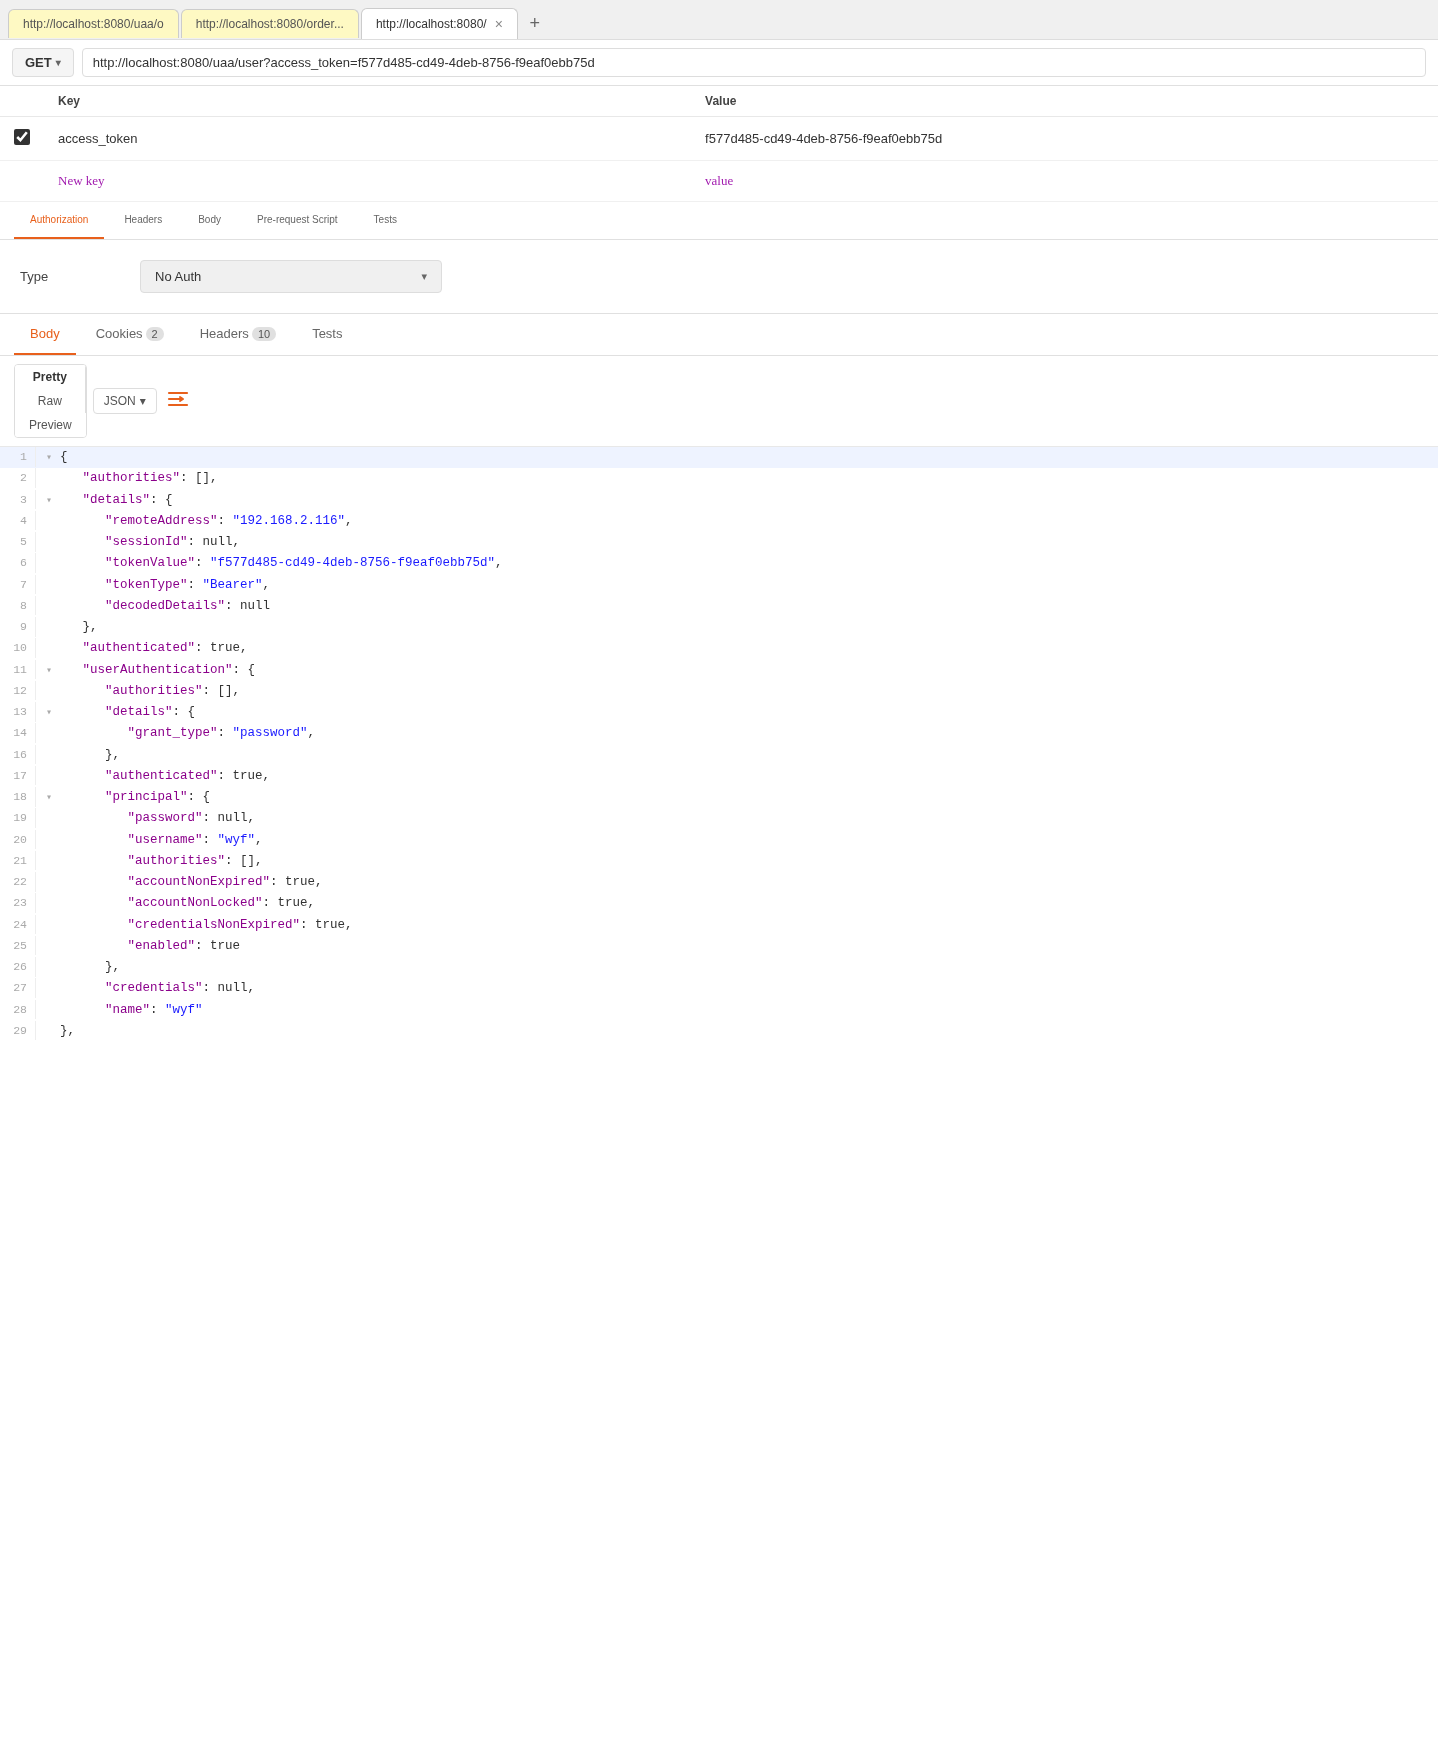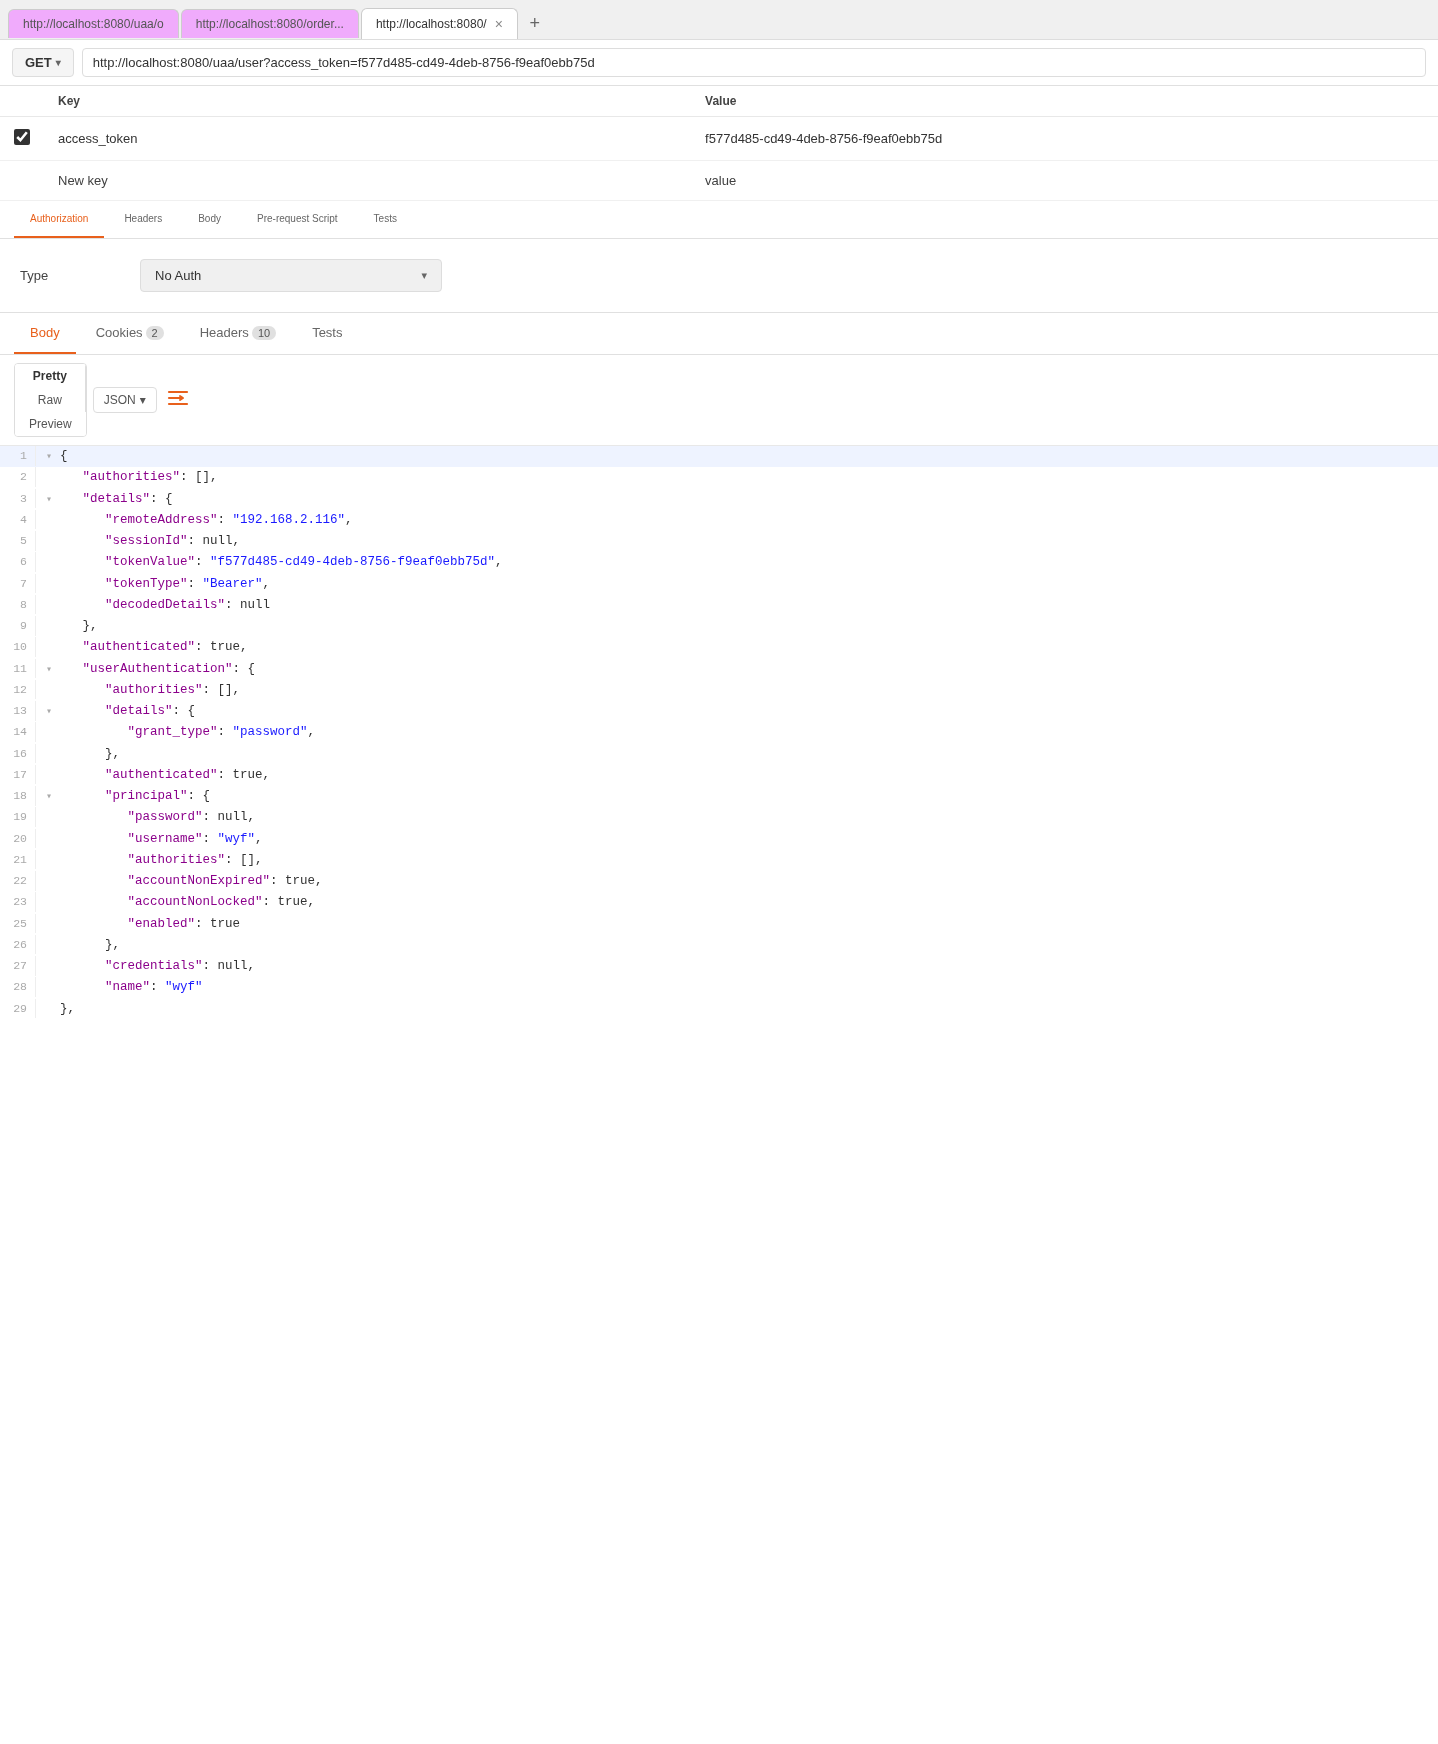--- a/index.html
+++ b/index.html
@@ -11,21 +11,21 @@
       align-items: center;
       background: #f0f0f0;
       border-bottom: 1px solid #ddd;
       padding: 8px 8px 0;
       gap: 2px;
     }
     .tab {
       display: flex;
       align-items: center;
       padding: 7px 14px;
-      background: #f0abfc;
+      background: #fef9c3;
       border-radius: 6px 6px 0 0;
       font-size: 12px;
       color: #555;
       cursor: pointer;
       max-width: 180px;
       white-space: nowrap;
       overflow: hidden;
       text-overflow: ellipsis;
       border: 1px solid #ccc;
       border-bottom: none;
@@ -116,22 +116,23 @@
       color: #333;
     }
     .key-col-header { width: 45%; }
     .checkbox-col { width: 36px; }
     .checkbox {
       width: 16px;
       height: 16px;
       accent-color: #333;
     }
     .placeholder-text {
-      color: #404040;
+      color: #a21caf;
       font-style: normal;
+      font-family: Liberation Serif, serif;
     }
 
     
     .request-tabs {
       display: flex;
       border-bottom: 1px solid #e0e0e0;
       padding: 0 14px;
       background: #fff;
     }
     .req-tab {
@@ -501,20 +502,24 @@
     </div>
     <div class="json-line">
       <span class="line-num">22</span>
       <span class="line-content"><span class="fold-arrow">  </span>         <span class="k">"accountNonExpired"</span><span class="n">: true,</span></span>
     </div>
     <div class="json-line">
       <span class="line-num">23</span>
       <span class="line-content"><span class="fold-arrow">  </span>         <span class="k">"accountNonLocked"</span><span class="n">: true,</span></span>
     </div>
     <div class="json-line">
+      <span class="line-num">24</span>
+      <span class="line-content"><span class="fold-arrow">  </span>         <span class="k">"credentialsNonExpired"</span><span class="n">: true,</span></span>
+    </div>
+    <div class="json-line">
       <span class="line-num">25</span>
       <span class="line-content"><span class="fold-arrow">  </span>         <span class="k">"enabled"</span><span class="n">: true</span></span>
     </div>
     <div class="json-line">
       <span class="line-num">26</span>
       <span class="line-content"><span class="fold-arrow">  </span>      },</span>
     </div>
     <div class="json-line">
       <span class="line-num">27</span>
       <span class="line-content"><span class="fold-arrow">  </span>      <span class="k">"credentials"</span><span class="n">: null,</span></span>

